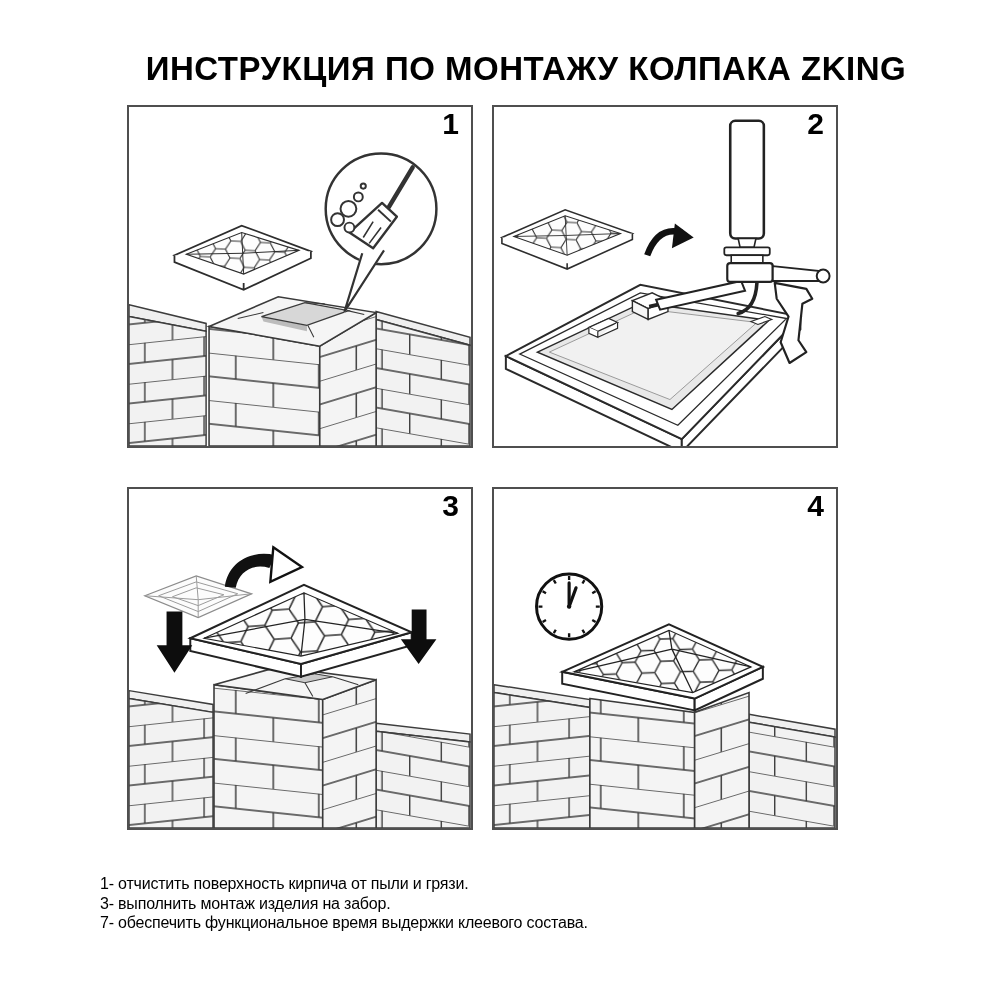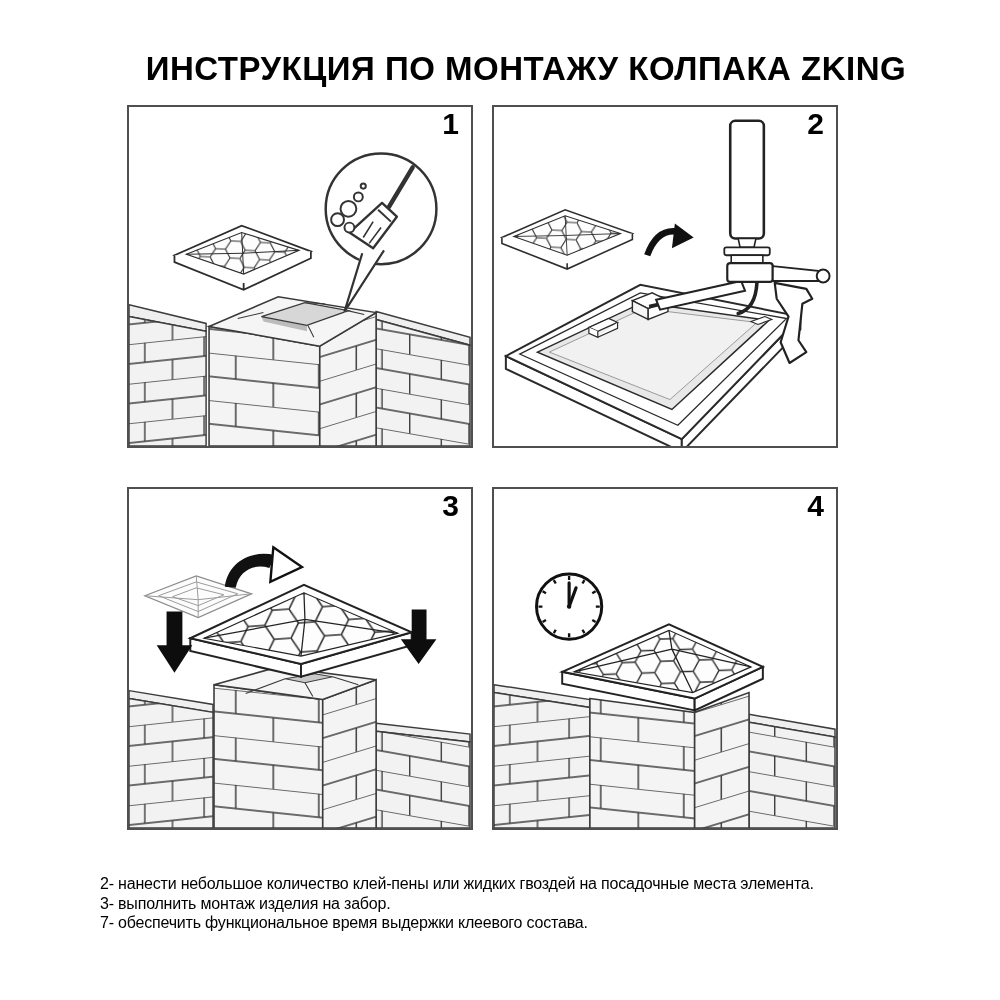--- a/index.html
+++ b/index.html
@@ -224,16 +224,16 @@
       <path d="M76,92 L76,88 M89.5,95.6 L91.5,92.2 M99.4,105.5 L102.8,103.5 M103,119 L107,119 M99.4,132.5 L102.8,134.5 M89.5,142.4 L91.5,145.8 M76,146 L76,150 M62.5,142.4 L60.5,145.8 M52.6,132.5 L49.2,134.5 M49,119 L45,119 M52.6,105.5 L49.2,103.5 M62.5,95.6 L60.5,92.2" stroke="#111111" stroke-width="2.4" fill="none"></path>
       <line x1="76" y1="119" x2="76" y2="95" stroke="#111111" stroke-width="3.2" stroke-linecap="round"></line>
       <line x1="76" y1="119" x2="83" y2="100" stroke="#111111" stroke-width="3.2" stroke-linecap="round"></line>
       <circle cx="76" cy="119" r="2.2" fill="#111111"></circle>
     </g>
   </svg>
   <span class="num">4</span>
 </div>
 
 <div class="steps">
-  <div>2- нанести небольшое количество клей-пены или жидких гвоздей на посадочные места элемента.</div>
+  <div>1- отчистить поверхность кирпича от пыли и грязи.</div>
   <div>3- выполнить монтаж изделия на забор.</div>
   <div>7- обеспечить функциональное время выдержки клеевого состава.</div>
 </div>
 
 </body></html>

